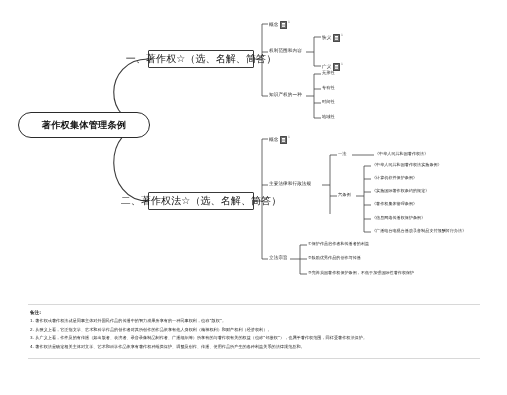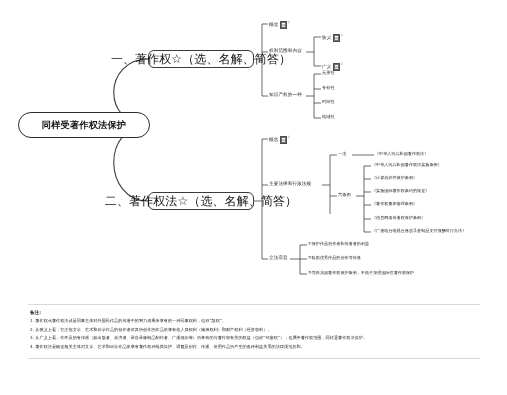--- a/index.html
+++ b/index.html
@@ -25,24 +25,24 @@
     background:#fff;
     display:flex;align-items:center;justify-content:center;
     font-size:9.2px;font-weight:bold;color:#111;
     letter-spacing:.2px;
     box-sizing:border-box;
   }
 
   
   .pill{
     border:1.1px solid #3a3a3a;
-    border-radius:6px;
+    border-radius:1px;
     background:#fff;
     display:flex;align-items:center;justify-content:center;
-    font-size:12px;color:#111;
+    font-size:10px;color:#111;
     box-sizing:border-box;
     letter-spacing:.1px;
   }
   #b1{left:148px;top:50px;width:106px;height:18px;}
   #b2{left:148px;top:192px;width:106px;height:18px;text-align:center;}
 
   
   .lbl{font-size:4.6px;color:#1d1d1d;letter-spacing:.1px;}
   .lbl.sm{font-size:4.2px;}
   .lbl.xs{font-size:4.0px;}
@@ -130,21 +130,21 @@
 
       <path d="M290,259 L300,259"></path>
       <path d="M300,245 L300,274"></path>
       <path d="M300,245 L307,245"></path>
       <path d="M300,259 L307,259"></path>
       <path d="M300,274 L307,274"></path>
     </g>
   </svg>
 
   <div class="node root">
-    <span>同样受著作权法保护</span>
+    <span>著作权集体管理条例</span>
   </div>
 
   <div class="node pill" id="b1">
     <span>一、著作权☆（选、名解、简答）</span>
   </div>
 
   <div class="node pill" id="b2">
     <span>二、著作权法☆（选、名解、简答）</span>
   </div>
 

